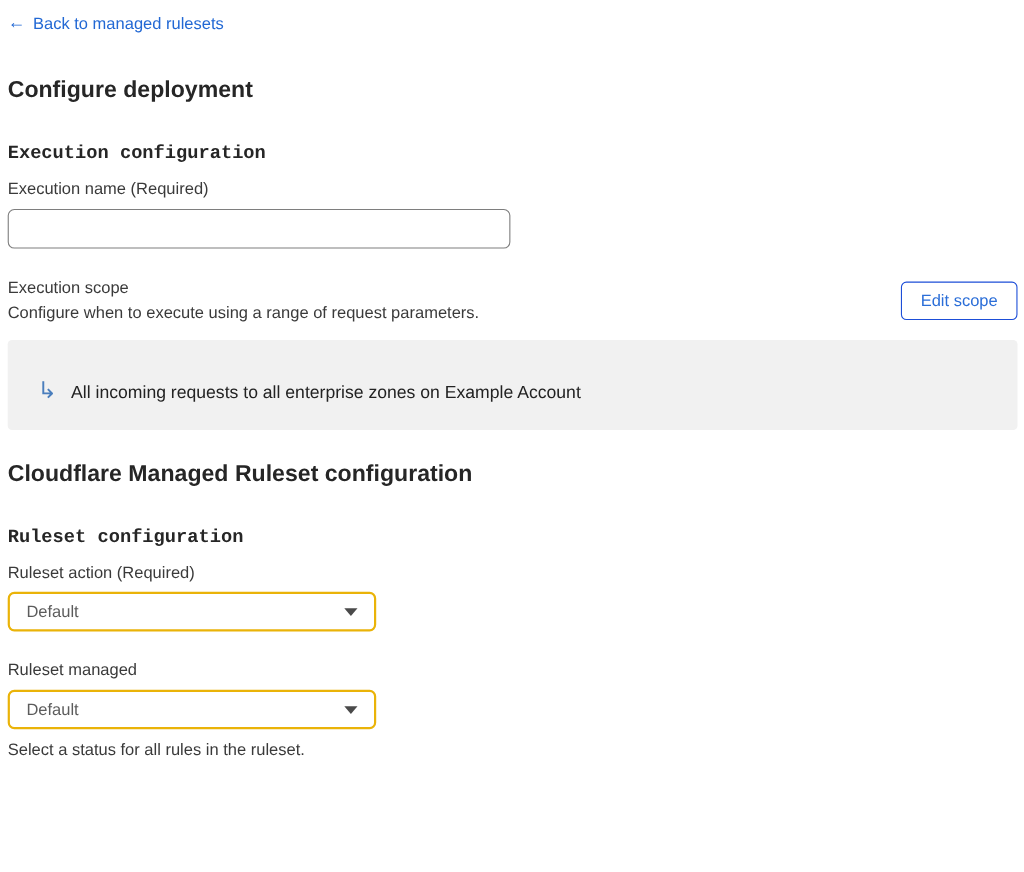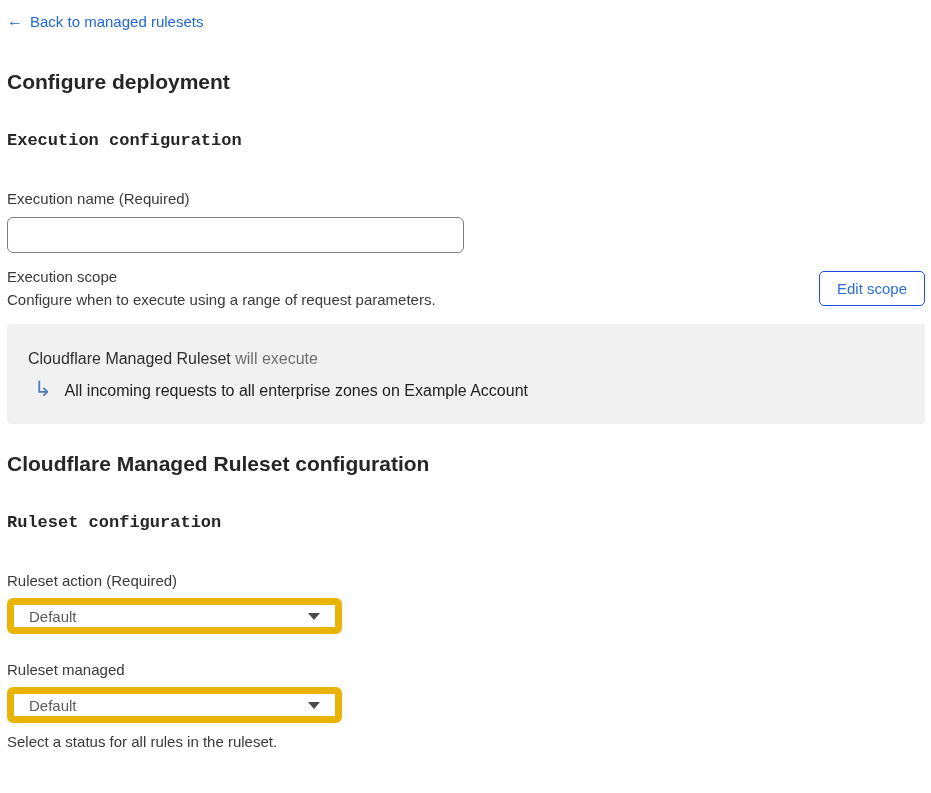--- a/index.html
+++ b/index.html
@@ -31,41 +31,41 @@
     color: #262626;
   }
   .section-title {
     margin-top: 37px;
     font-size: 17px;
     font-weight: 700;
     color: #262626;
     font-family: Liberation Mono, monospace;
   }
   .field-label {
-    margin-top: 39px;
+    margin-top: 12px;
     font-size: 15px;
     color: #3a3a3a;
     line-height: 19px;
   }
   .text-input {
     display: block;
     margin-top: 9px;
     width: 457px;
     height: 36px;
     border: 1px solid #7e7e7e;
     border-radius: 6px;
     background: #fff;
     font-family: "Liberation Sans", sans-serif;
     font-size: 15px;
     padding: 0 12px;
     color: #2e2e2e;
     outline: none;
   }
   .scope-row {
-    margin-top: 12px;
+    margin-top: 24px;
     width: 918px;
     display: flex;
     justify-content: space-between;
     align-items: center;
   }
   .scope-text { font-size: 15px; line-height: 23px; color: #3a3a3a; }
   .edit-scope-btn {
     height: 35px;
     padding: 0 17px;
     background: #ffffff;
@@ -95,21 +95,21 @@
   .summary-line2 .branch-arrow {
     color: #4a7ebd;
     font-size: 21px;
     line-height: 20px;
     margin: -3px 13px 0 6px;
   }
   .select-box {
     margin-top: 8px;
     width: 335px;
     height: 36px;
-    border: 7px solid #eab308;
+    border: 2px solid #eab308;
     border-radius: 6px;
     background: #fff;
     display: flex;
     align-items: center;
     justify-content: space-between;
     padding: 0 15px;
     cursor: pointer;
   }
   .select-box .value { font-size: 15px; color: #5c5c5c; }
   .select-box .caret {
@@ -140,24 +140,20 @@
 
   <div class="scope-row">
     <div class="scope-text">
       <div>Execution scope</div>
       <div>Configure when to execute using a range of request parameters.</div>
     </div>
     <button class="edit-scope-btn">Edit scope</button>
   </div>
 
   <div class="summary-panel">
-    <div class="summary-line1">
-      <span>Cloudflare Managed Ruleset</span>
-      <span class="muted">will execute</span>
-    </div>
     <div class="summary-line2">
       <span class="branch-arrow">↳</span>
       <span>All incoming requests to all enterprise zones on Example Account</span>
     </div>
   </div>
 
   <h1 class="page-title" style="margin-top:28px;">Cloudflare Managed Ruleset configuration</h1>
 
   <h2 class="section-title">Ruleset configuration</h2>
 

